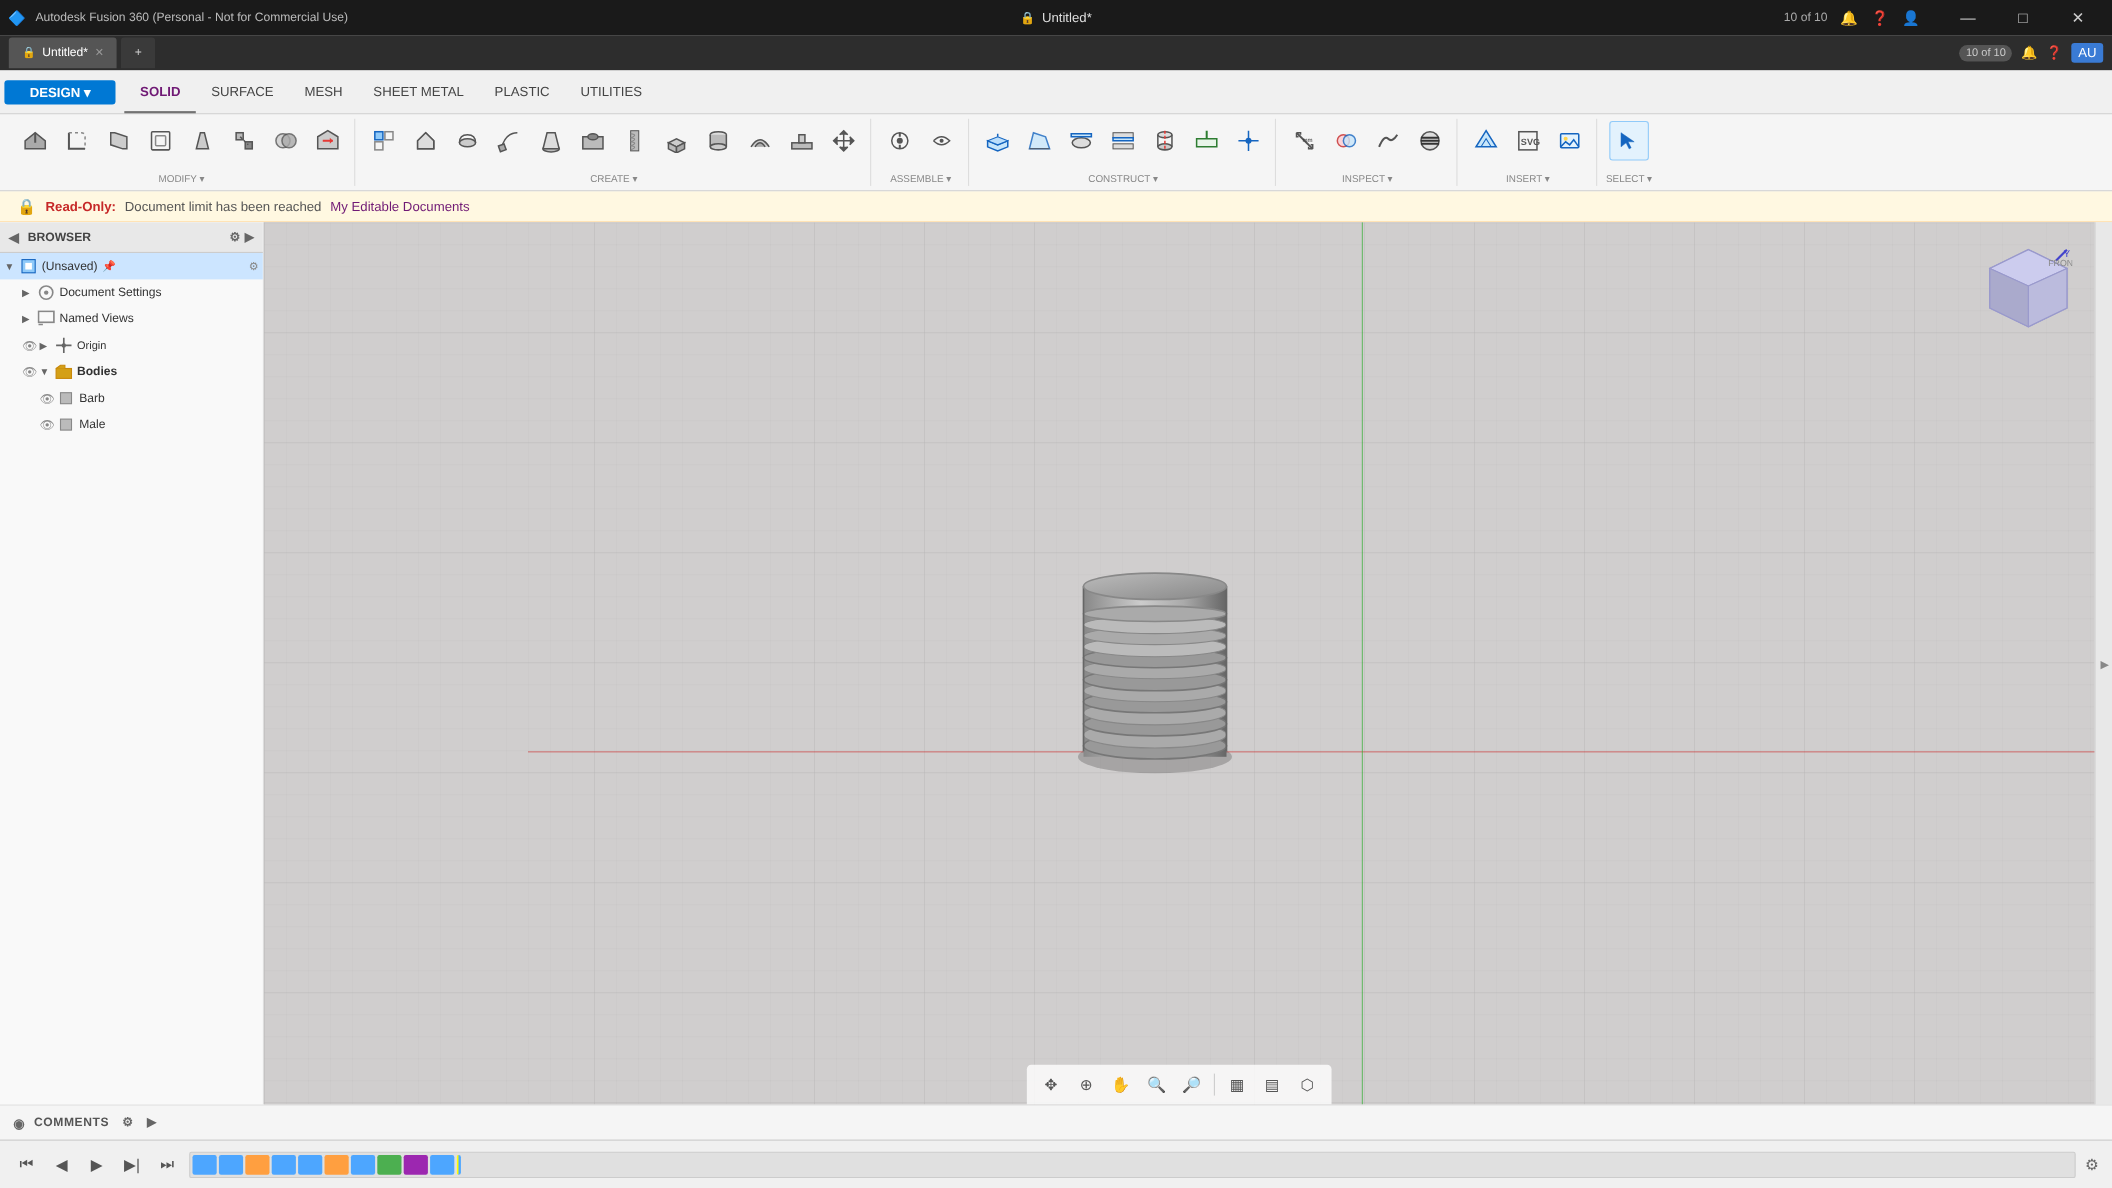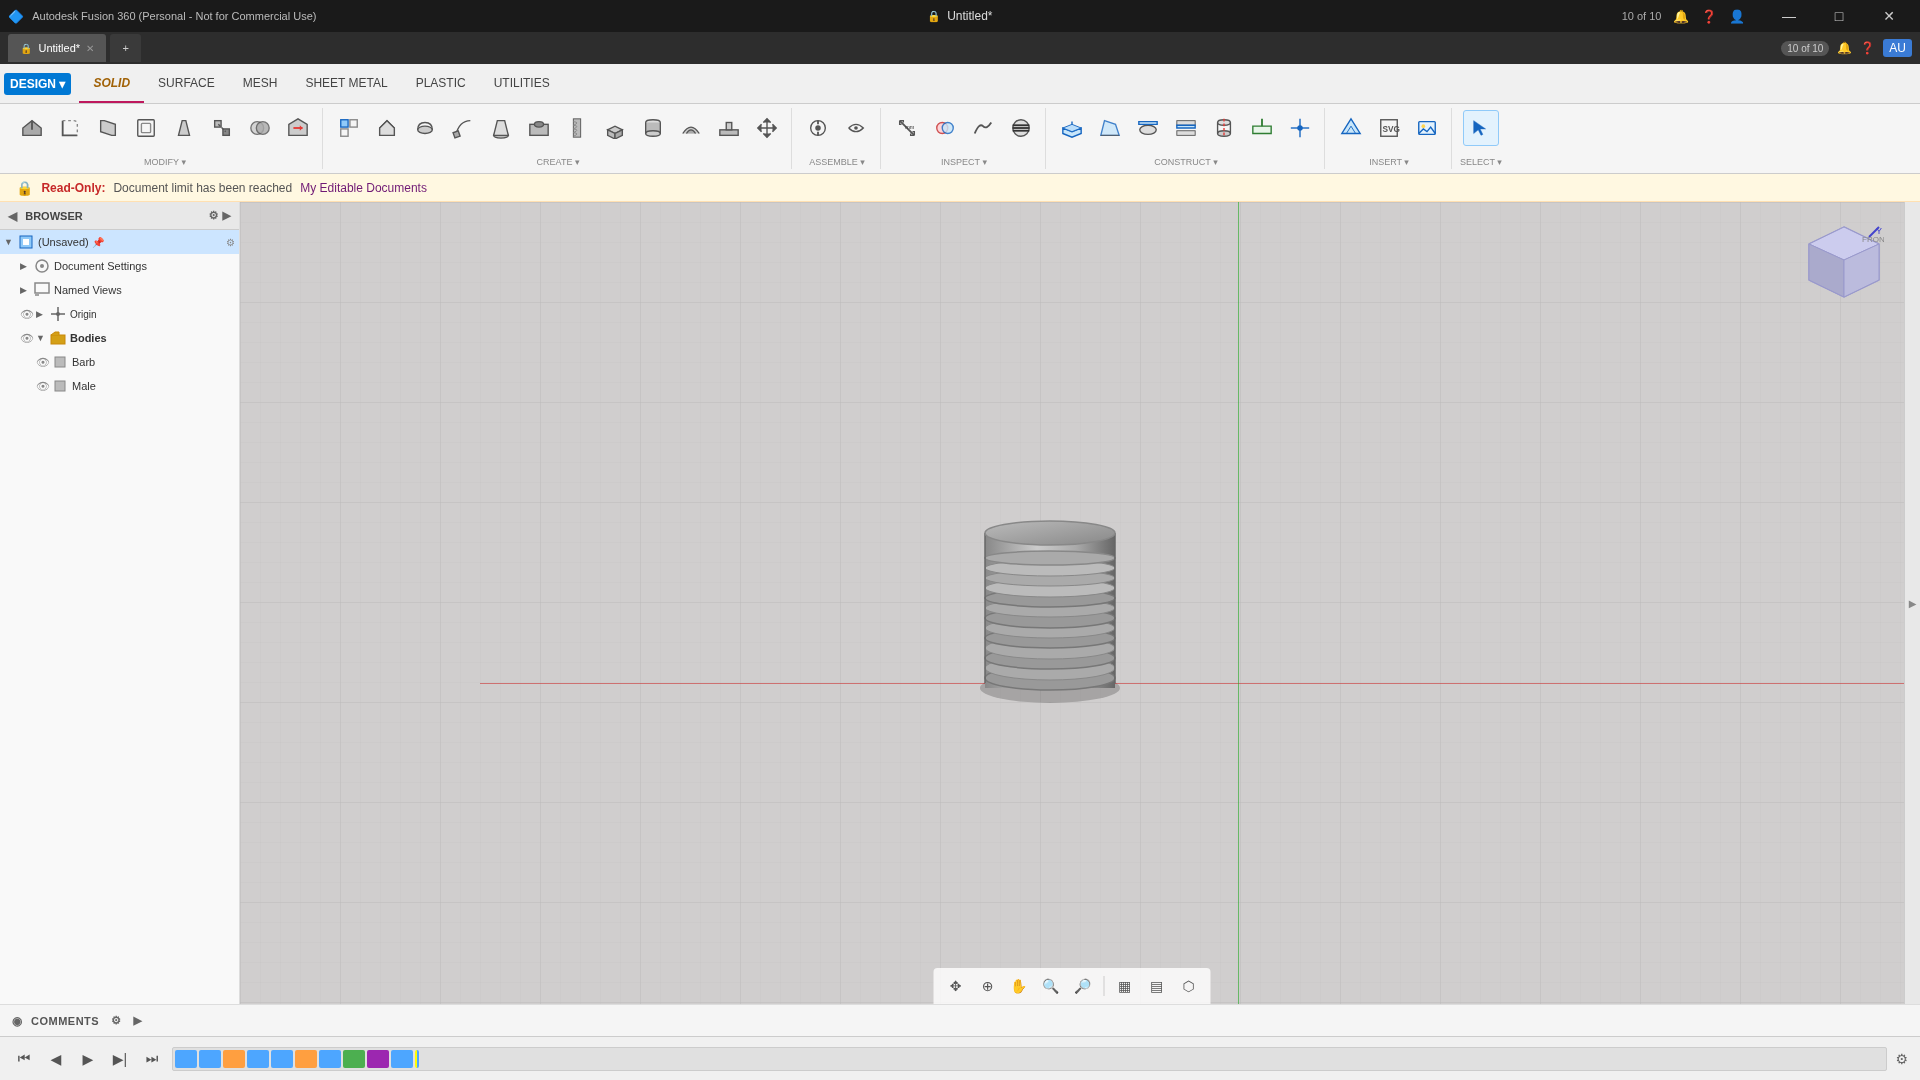--- a/index.html
+++ b/index.html
@@ -63,25 +63,25 @@
       padding: 0 14px;
       height: 100%;
       display: flex;
       align-items: center;
       font-size: 12px;
       font-weight: 500;
       cursor: pointer;
       color: #444;
       border-bottom: 2px solid transparent;
     }
-    .menu-tab.active { color: #a16207; border-bottom: 2px solid #be185d; font-weight: 600; font-style: italic; }
+    .menu-tab.active { color: #701a75; border-bottom: 2px solid #737373; font-weight: 600; }
     .design-dropdown {
       background: #0078d4;
       color: white;
-      padding: 4px 6px;
+      padding: 4px 23px;
       border-radius: 3px;
       font-size: 12px;
       font-weight: 600;
       margin-right: 8px;
       cursor: pointer;
       display: flex;
       align-items: center;
       gap: 4px;
     }
 
@@ -545,53 +545,20 @@
           </svg>
       </div>
     </div>
     <div class="toolbar-group-label">ASSEMBLE ▾</div>
   </div>
 
   <div class="toolbar-group">
     <div class="toolbar-icons">
       <div class="tb-icon">
         <svg viewBox="0 0 24 24" fill="none">
-            <path d="M4 4 L20 20" stroke="#555" stroke-width="2"></path>
-            <path d="M4 4 L8 4 L8 6 M4 4 L4 8 L6 8" stroke="#555" stroke-width="1.5"></path>
-            <path d="M20 20 L16 20 L16 18 M20 20 L20 16 L18 16" stroke="#555" stroke-width="1.5"></path>
-            <text x="10" y="13" font-size="6" fill="#333">mm</text>
-          </svg>
-      </div>
-      <div class="tb-icon">
-        <svg viewBox="0 0 24 24" fill="none">
-            <circle cx="9" cy="12" r="6" fill="#ffcdd2" stroke="#c62828" stroke-width="1.5" opacity="0.8"></circle>
-            <circle cx="15" cy="12" r="6" fill="#c8e6fa" stroke="#1565c0" stroke-width="1.5" opacity="0.8"></circle>
-          </svg>
-      </div>
-      <div class="tb-icon">
-        <svg viewBox="0 0 24 24" fill="none">
-            <path d="M3 18 Q8 6 12 10 Q16 14 21 6" stroke="#555" stroke-width="2" fill="none"></path>
-          </svg>
-      </div>
-      <div class="tb-icon">
-        <svg viewBox="0 0 24 24" fill="none">
-            <ellipse cx="12" cy="12" rx="9" ry="9" fill="#ddd" stroke="#555" stroke-width="1.5"></ellipse>
-            <path d="M3 9 Q12 9 21 9" stroke="#333" stroke-width="2"></path>
-            <path d="M3 12 Q12 12 21 12" stroke="#333" stroke-width="2"></path>
-            <path d="M3 15 Q12 15 21 15" stroke="#333" stroke-width="2"></path>
-          </svg>
-      </div>
-    </div>
-    <div class="toolbar-group-label">INSPECT ▾</div>
-  </div>
-
-  <div class="toolbar-group">
-    <div class="toolbar-icons">
-      <div class="tb-icon">
-        <svg viewBox="0 0 24 24" fill="none">
             <polygon points="2,18 12,22 22,18 22,12 12,16 2,12" fill="#c8e6fa" stroke="#1565c0" stroke-width="1.5"></polygon>
             <polygon points="2,12 12,16 22,12 12,8" fill="#bbdefb" stroke="#1565c0" stroke-width="1"></polygon>
             <path d="M12 8 L12 4" stroke="#1565c0" stroke-width="1.5" stroke-dasharray="3,2"></path>
           </svg>
       </div>
       <div class="tb-icon">
         <svg viewBox="0 0 24 24" fill="none">
             <polygon points="2,20 22,20 18,8 6,4" fill="#c8e6fa" stroke="#1565c0" stroke-width="1.5" opacity="0.8"></polygon>
             <line x1="2" y1="20" x2="22" y2="20" stroke="#555" stroke-width="1"></line>
           </svg>
@@ -626,20 +593,53 @@
       </div>
       <div class="tb-icon">
         <svg viewBox="0 0 24 24" fill="none">
             <line x1="12" y1="2" x2="12" y2="22" stroke="#1565c0" stroke-width="1.5"></line>
             <line x1="2" y1="12" x2="22" y2="12" stroke="#1565c0" stroke-width="1.5"></line>
             <circle cx="12" cy="12" r="3" fill="#1565c0"></circle>
           </svg>
       </div>
     </div>
     <div class="toolbar-group-label">CONSTRUCT ▾</div>
+  </div>
+
+  <div class="toolbar-group">
+    <div class="toolbar-icons">
+      <div class="tb-icon">
+        <svg viewBox="0 0 24 24" fill="none">
+            <path d="M4 4 L20 20" stroke="#555" stroke-width="2"></path>
+            <path d="M4 4 L8 4 L8 6 M4 4 L4 8 L6 8" stroke="#555" stroke-width="1.5"></path>
+            <path d="M20 20 L16 20 L16 18 M20 20 L20 16 L18 16" stroke="#555" stroke-width="1.5"></path>
+            <text x="10" y="13" font-size="6" fill="#333">mm</text>
+          </svg>
+      </div>
+      <div class="tb-icon">
+        <svg viewBox="0 0 24 24" fill="none">
+            <circle cx="9" cy="12" r="6" fill="#ffcdd2" stroke="#c62828" stroke-width="1.5" opacity="0.8"></circle>
+            <circle cx="15" cy="12" r="6" fill="#c8e6fa" stroke="#1565c0" stroke-width="1.5" opacity="0.8"></circle>
+          </svg>
+      </div>
+      <div class="tb-icon">
+        <svg viewBox="0 0 24 24" fill="none">
+            <path d="M3 18 Q8 6 12 10 Q16 14 21 6" stroke="#555" stroke-width="2" fill="none"></path>
+          </svg>
+      </div>
+      <div class="tb-icon">
+        <svg viewBox="0 0 24 24" fill="none">
+            <ellipse cx="12" cy="12" rx="9" ry="9" fill="#ddd" stroke="#555" stroke-width="1.5"></ellipse>
+            <path d="M3 9 Q12 9 21 9" stroke="#333" stroke-width="2"></path>
+            <path d="M3 12 Q12 12 21 12" stroke="#333" stroke-width="2"></path>
+            <path d="M3 15 Q12 15 21 15" stroke="#333" stroke-width="2"></path>
+          </svg>
+      </div>
+    </div>
+    <div class="toolbar-group-label">INSPECT ▾</div>
   </div>
 
   <div class="toolbar-group">
     <div class="toolbar-icons">
       <div class="tb-icon">
         <svg viewBox="0 0 24 24" fill="none">
             <polygon points="12,2 22,18 2,18" fill="#c8e6fa" stroke="#1565c0" stroke-width="1.5"></polygon>
             <path d="M7 18 L12 10 L17 18" stroke="#1565c0" stroke-width="1"></path>
           </svg>
       </div>

